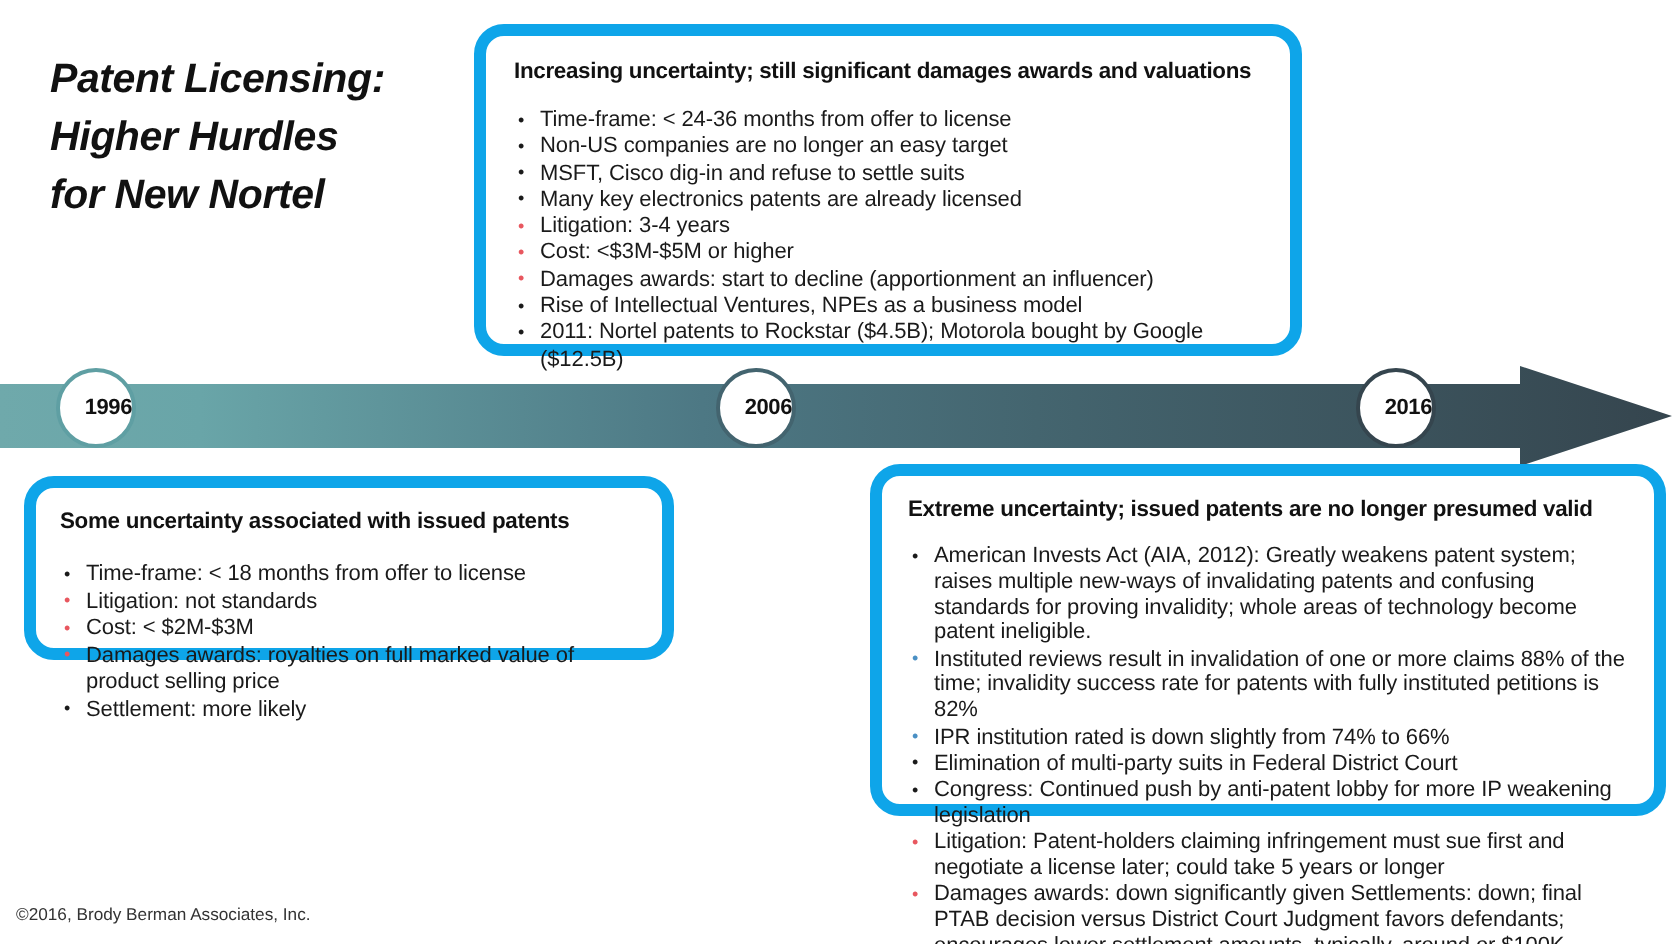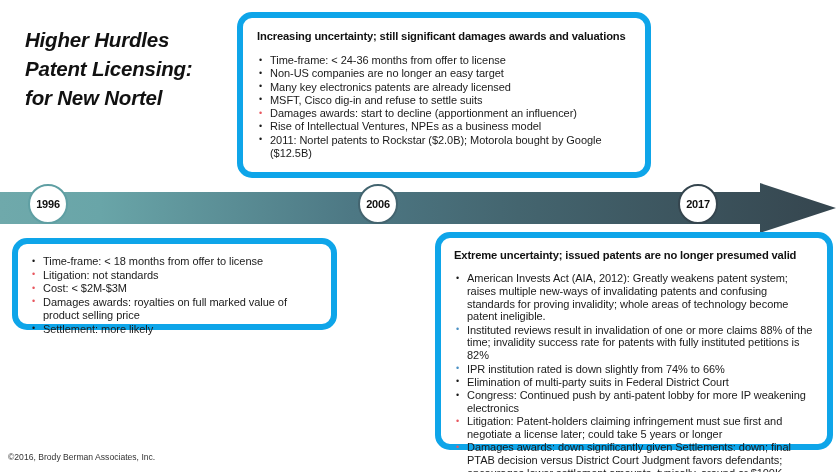--- a/index.html
+++ b/index.html
@@ -74,42 +74,42 @@
   
   #panel-top     { left: 237px; top: 12px;  width: 414px; height: 166px; padding: 12px 14px 0 14px; }
   #panel-top .panel-head { margin-bottom: 12px; }
   #panel-top ul.bullets > li { line-height: 13.3px; }
 
   #panel-bottom-left  { left: 12px;  top: 238px; width: 325px; height: 92px; padding: 11px 12px 0 12px; }
   #panel-bottom-left .panel-head { margin-bottom: 14px; }
   #panel-bottom-left ul.bullets { position: relative; }
   #panel-bottom-left ul.bullets > li { line-height: 13.6px; }
 
-  #panel-bottom-right { left: 435px; top: 232px; width: 398px; height: 218px; padding: 11px 13px 0 13px; }
+  #panel-bottom-right { left: 435px; top: 232px; width: 398px; height: 176px; padding: 11px 13px 0 13px; }
   #panel-bottom-right .panel-head { margin-bottom: 11px; }
   #panel-bottom-right ul.bullets > li { line-height: 12.8px; margin-bottom: 0.5px; }
 
   
   #timeline {
     position: absolute;
     left: 0;
     top: 183px;
     width: 840px;
     height: 50px;
   }
   .tl-circle {
     position: absolute;
     width: 40px;
     height: 40px;
     border-radius: 50%;
     background: #ffffff;
     box-sizing: border-box;
     display: flex;
     align-items: center;
-    justify-content: center;
+    justify-content: flex-end;
     font-size: 11px;
     font-weight: bold;
     color: #111111;
     letter-spacing: -0.2px;
   }
   #circle-1996 { left: 28px;  top: 184px; border: 2.5px solid #5f9fa3; }
   #circle-2006 { left: 358px; top: 184px; border: 2.5px solid #43646f; }
   #circle-2016 { left: 678px; top: 184px; border: 2.5px solid #35454e; }
 
   
@@ -118,35 +118,37 @@
     left: 8px;
     top: 452px;
     font-size: 8.6px;
     color: #333333;
   }
 </style>
 </head>
 <body>
 
 <div id="slide-title">
+  <span class="tline">Patent Licensing:</span>
   <span class="tline">Higher Hurdles</span>
-  <span class="tline">Patent Licensing:</span>
   <span class="tline">for New Nortel</span>
 </div>
 
 <div class="panel" id="panel-top">
   <div class="panel-head">Increasing uncertainty; still significant damages awards and valuations</div>
   <ul class="bullets">
     <li>Time-frame: &lt; 24-36 months from offer to license</li>
     <li>Non-US companies are no longer an easy target</li>
+    <li>MSFT, Cisco dig-in and refuse to settle suits</li>
     <li>Many key electronics patents are already licensed</li>
-    <li>MSFT, Cisco dig-in and refuse to settle suits</li>
+    <li class="red">Litigation: 3-4 years</li>
+    <li class="red">Cost: &lt;$3M-$5M or higher</li>
     <li class="red">Damages awards: start to decline (apportionment an influencer)</li>
     <li>Rise of Intellectual Ventures, NPEs as a business model</li>
-    <li>2011: Nortel patents to Rockstar ($2.0B); Motorola bought by Google ($12.5B)</li>
+    <li>2011: Nortel patents to Rockstar ($4.5B); Motorola bought by Google ($12.5B)</li>
   </ul>
 </div>
 
 <svg id="timeline" viewBox="0 0 840 50" preserveAspectRatio="none">
   <defs>
     <linearGradient id="tl-grad" x1="0" y1="0" x2="1" y2="0">
       <stop offset="0%" stop-color="#6fa9ab"></stop>
       <stop offset="12%" stop-color="#69a5a8"></stop>
       <stop offset="42%" stop-color="#4d7884"></stop>
       <stop offset="62%" stop-color="#44656f"></stop>
@@ -156,41 +158,42 @@
   <path d="M 0,9 L 760,9 L 760,0 L 836,25 L 760,50 L 760,41 L 0,41 Z" fill="url(#tl-grad)"></path>
 </svg>
 
 <div class="tl-circle" id="circle-1996">
   <span>1996</span>
 </div>
 <div class="tl-circle" id="circle-2006">
   <span>2006</span>
 </div>
 <div class="tl-circle" id="circle-2016">
-  <span>2017</span>
+  <span>2016</span>
 </div>
 
 <div class="panel" id="panel-bottom-left">
+  <div class="panel-head">Some uncertainty associated with issued patents</div>
   <ul class="bullets">
     <li>Time-frame: &lt; 18 months from offer to license</li>
     <li class="red">Litigation: not standards</li>
     <li class="red">Cost: &lt; $2M-$3M</li>
     <li class="red">Damages awards: royalties on full marked value of product selling price</li>
     <li>Settlement: more likely</li>
   </ul>
 </div>
 
 <div class="panel" id="panel-bottom-right">
   <div class="panel-head">Extreme uncertainty; issued patents are no longer presumed valid</div>
   <ul class="bullets">
     <li>American Invests Act (AIA, 2012): Greatly weakens patent system; raises multiple new-ways of invalidating patents and confusing standards for proving invalidity; whole areas of technology become patent ineligible.</li>
     <li class="blue">Instituted reviews result in invalidation of one or more claims 88% of the time; invalidity success rate for patents with fully instituted petitions is 82%</li>
     <li class="blue">IPR institution rated is down slightly from 74% to 66%</li>
     <li>Elimination of multi-party suits in Federal District Court</li>
-    <li>Congress: Continued push by anti-patent lobby for more IP weakening electronics</li>
+    <li>Congress: Continued push by anti-patent lobby for more IP weakening legislation</li>
     <li class="red">Litigation: Patent-holders claiming infringement must sue first and negotiate a license later; could take 5 years or longer</li>
     <li class="red">
       <span>Damages awards: down significantly given</span><span>&nbsp;</span><span class="blk">Settlements: down; final PTAB decision versus District Court Judgment favors defendants; encourages lower settlement amounts, typically, around or $100K</span>
     </li>
   </ul>
 </div>
 
 <div id="footer">©2016, Brody Berman Associates, Inc.</div>
 
 </body></html>

